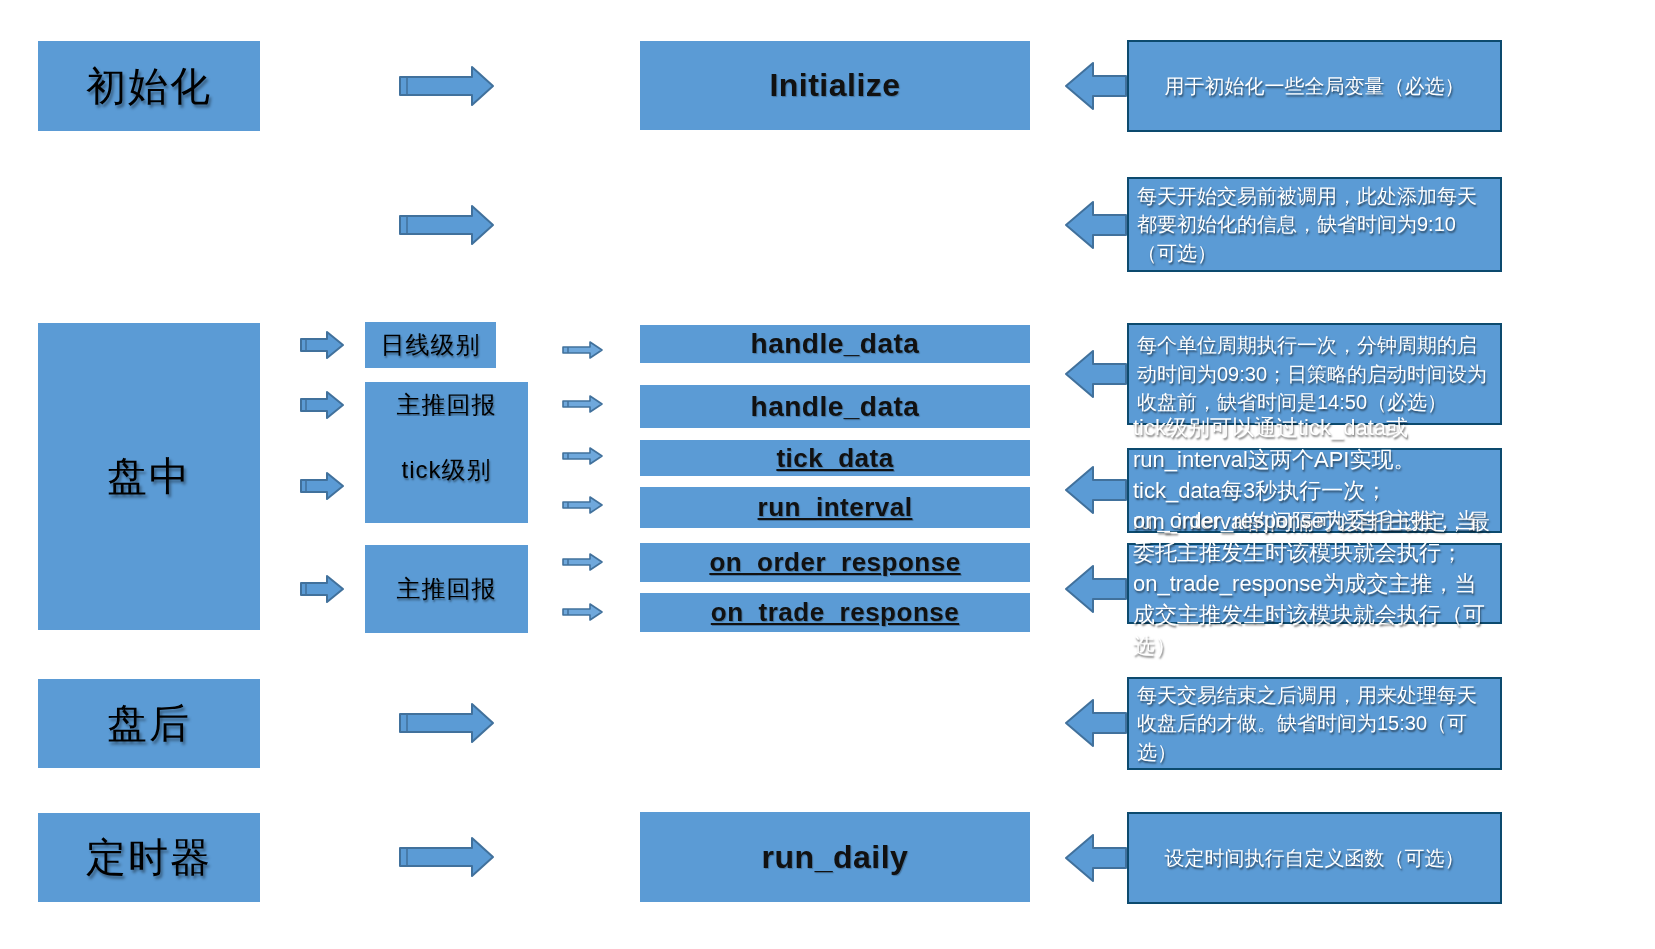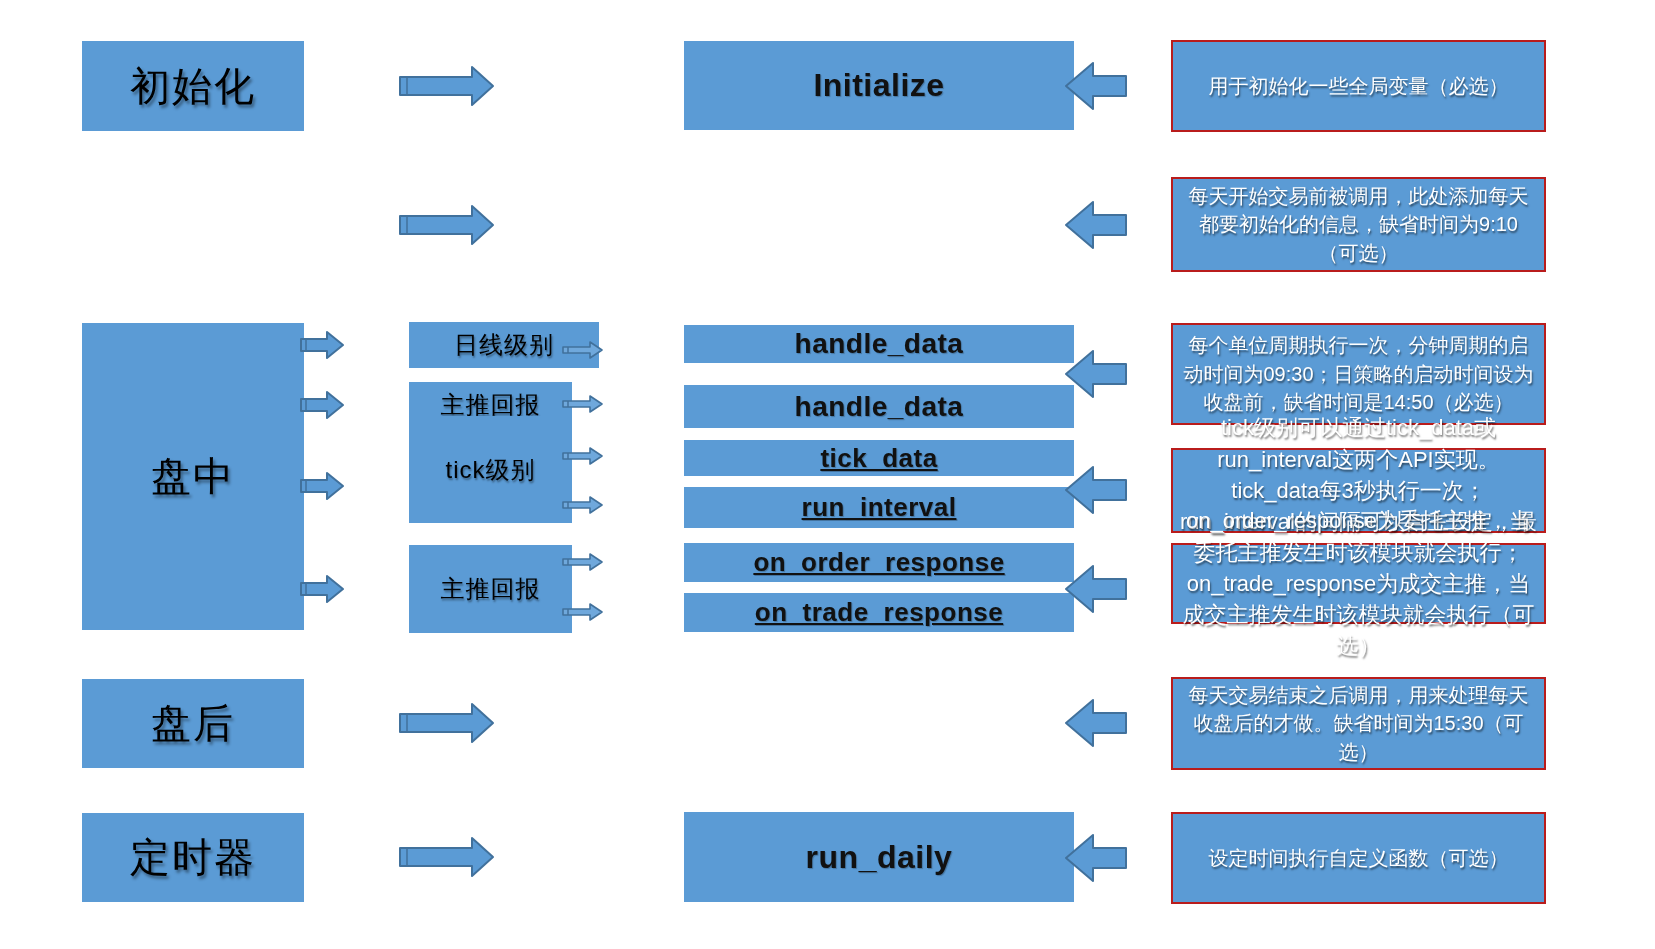--- a/index.html
+++ b/index.html
@@ -2,57 +2,57 @@
 <html><head>
 <meta charset="utf-8">
 <style>
   html,body{margin:0;padding:0;background:#ffffff;}
   .canvas{
     position:relative;width:1655px;height:949px;background:#ffffff;overflow:hidden;
     font-family:"Liberation Sans",sans-serif;
   }
   .box{
     position:absolute;display:flex;align-items:center;justify-content:center;
-    background:#5b9bd5;box-sizing:border-box;text-align:center;margin-left:44px;
+    background:#5b9bd5;box-sizing:border-box;
   }
   .stage{
     color:#000;font-size:40px;letter-spacing:2px;
     text-shadow:2px 3px 3px rgba(0,0,0,0.40);
   }
   .sub{
     color:#000;font-size:24px;letter-spacing:1px;
     text-shadow:1px 2px 2px rgba(0,0,0,0.40);
   }
   .fn{
     color:#111;font-weight:bold;letter-spacing:0.5px;
     text-shadow:1px 1px 1px rgba(0,0,0,0.25);
   }
   .fs32{font-size:32px;}
   .fs28{font-size:28px;}
   .fs26{font-size:26px;text-decoration:underline;}
   .desc{
-    color:#fff;border:2px solid #b91c1c;line-height:1.42;
+    color:#fff;border:2px solid #0c4a6e;line-height:1.42;
     text-shadow:1px 2px 2px rgba(0,0,0,0.55);
     padding:2px 8px;
   }
   .fs20{font-size:20px;}
   .fs165{font-size:22px;padding:2px 4px;}
   svg.arr{position:absolute;overflow:visible;}
 </style>
 </head>
 <body>
 
 <div class="canvas">
 
   <div class="box stage" style="left:38px;top:41px;width:222px;height:90px">初始化</div>
   <div class="box stage" style="left:38px;top:323px;width:222px;height:307px">盘中</div>
   <div class="box stage" style="left:38px;top:679px;width:222px;height:89px">盘后</div>
   <div class="box stage" style="left:38px;top:813px;width:222px;height:89px">定时器</div>
 
-  <div class="box sub" style="left:365px;top:322px;width:190px;height:46px">日线级别</div>
+  <div class="box sub" style="left:365px;top:322px;width:131px;height:46px">日线级别</div>
   <div class="box sub" style="left:365px;top:382px;width:163px;height:46px">主推回报</div>
   <div class="box sub" style="left:365px;top:416px;width:163px;height:107px">tick级别</div>
   <div class="box sub" style="left:365px;top:545px;width:163px;height:88px">主推回报</div>
 
   <div class="box fn fs32" style="left:640px;top:41px;width:390px;height:89px">Initialize</div>
   <div class="box fn fs28" style="left:640px;top:325px;width:390px;height:38px">handle_data</div>
   <div class="box fn fs28" style="left:640px;top:385px;width:390px;height:43px">handle_data</div>
   <div class="box fn fs26" style="left:640px;top:440px;width:390px;height:36px">tick_data</div>
   <div class="box fn fs26" style="left:640px;top:487px;width:390px;height:41px">run_interval</div>
   <div class="box fn fs26" style="left:640px;top:543px;width:390px;height:39px">on_order_response</div>

